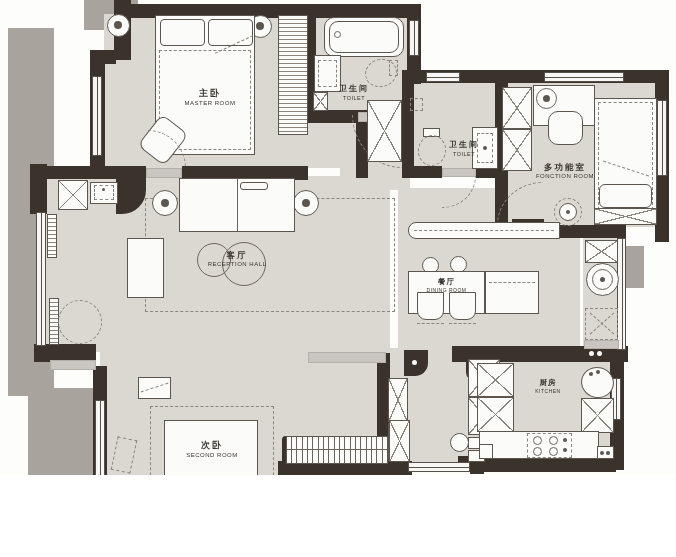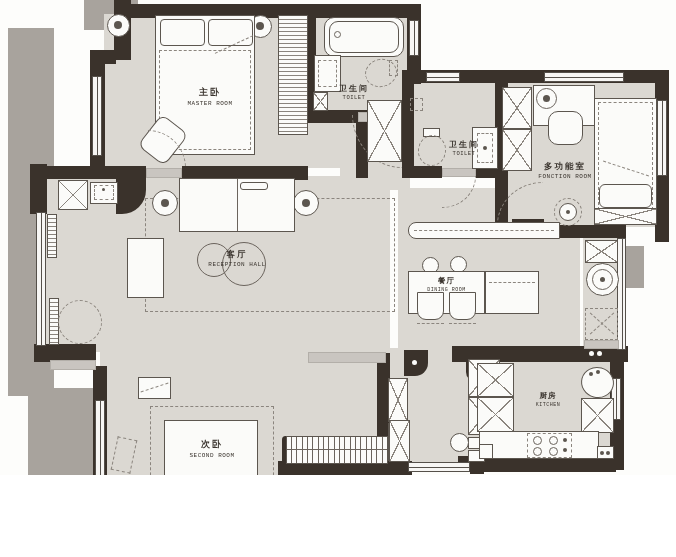--- a/index.html
+++ b/index.html
@@ -1,17 +1,17 @@
 <!DOCTYPE html>
 <html><head>
 <meta charset="utf-8">
 <style>
   html,body{margin:0;padding:0;background:#ffffff;}
   .plan{position:relative;width:676px;height:475px;background:#fdfdfb;overflow:hidden;
-        font-family:Liberation Mono, monospace;}
+        font-family:Liberation Sans, sans-serif;}
   .plan i, .plan b, .plan s, .plan u{display:block;position:absolute;box-sizing:border-box;text-decoration:none;}
   .sh{background:#a8a39d;}
   .fl{background:#dbd8d2;}
   .wall{background:#3a322b;}
   .furn{background:#fbfbf9;border:1px solid #5c564f;}
   .dash{border:1px dashed #8b857e;background:transparent;}
   .cir{border-radius:50%;}
   .dot{background:#5c564f;border-radius:50%;}
   .wdot{background:#fbfbf9;border-radius:50%;}
   .xbox{background:
@@ -318,21 +318,21 @@
     <b class="oc" style="left:533px;top:436px;width:9px;height:9px"></b>
     <b class="oc" style="left:549px;top:436px;width:9px;height:9px"></b>
     <b class="oc" style="left:533px;top:447px;width:9px;height:9px"></b>
     <b class="oc" style="left:549px;top:447px;width:9px;height:9px"></b>
     <i class="dot" style="left:563px;top:438px;width:4px;height:4px"></i>
     <i class="dot" style="left:563px;top:448px;width:4px;height:4px"></i>
     <b class="furn" style="left:597px;top:446px;width:17px;height:13px"></b>
     <i class="dot" style="left:600px;top:451px;width:4px;height:4px"></i>
     <i class="dot" style="left:606px;top:451px;width:4px;height:4px"></i>
     <b class="furn" style="left:479px;top:444px;width:14px;height:15px"></b>
-    <div class="lbl sm" style="left:508px;top:392px;width:80px">
+    <div class="lbl sm" style="left:508px;top:378px;width:80px">
       <span class="zh">厨房</span>
       <span class="en">KITCHEN</span>
     </div>
   </div>
 
   <div>
     <b class="xbox" style="left:585px;top:240px;width:33px;height:23px"></b>
     <b class="furn cir" style="left:586px;top:263px;width:33px;height:33px"></b>
     <b class="oc" style="left:592px;top:269px;width:21px;height:21px"></b>
     <i class="dot" style="left:600px;top:277px;width:5px;height:5px"></i>

